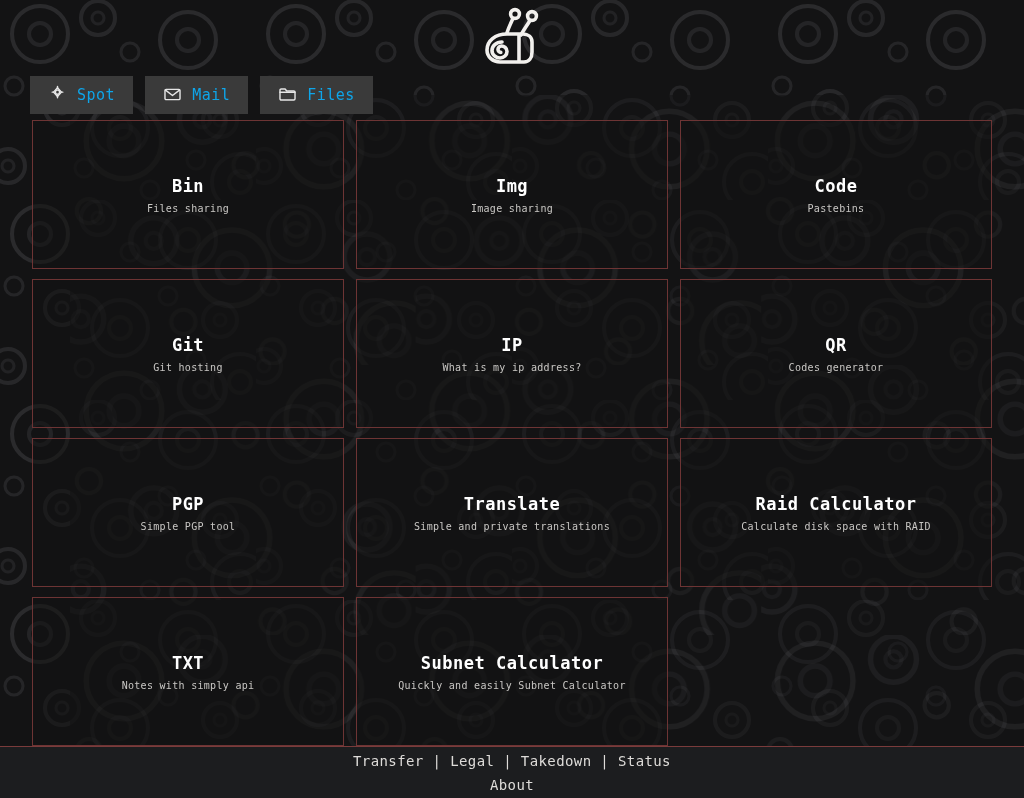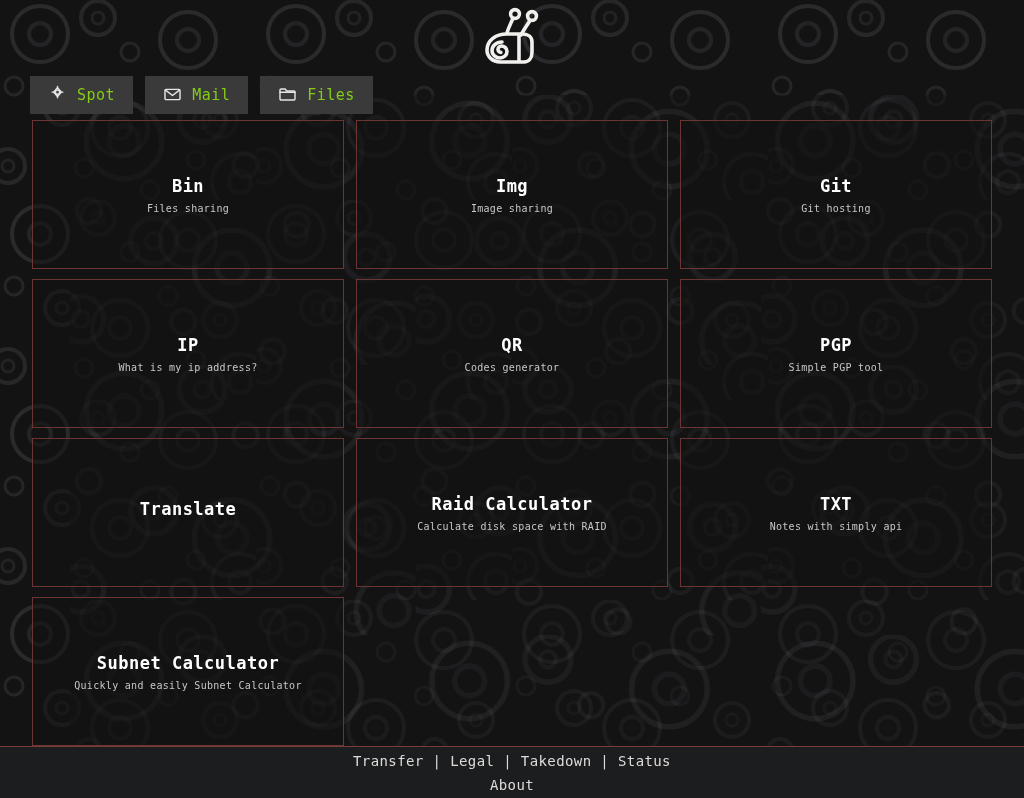--- a/index.html
+++ b/index.html
@@ -54,21 +54,21 @@
     align-items: center;
   }
   .nav-btn {
     background: #3a3a3a;
     border: none;
     height: 38px;
     display: flex;
     align-items: center;
     gap: 10px;
     padding: 0 18px;
-    color: #84cc16;
+    color: #0ea5e9;
     font-family: "DejaVu Sans Mono", monospace;
     font-size: 15px;
     letter-spacing: 0.5px;
     cursor: pointer;
   }
   .nav-btn .ico { width: 19px; height: 19px; display: block; flex: 0 0 auto; }
   .nav-btn .ico svg { display: block; width: 19px; height: 19px; }
 
   
   .grid {
@@ -230,20 +230,24 @@
       <div class="card-title">Bin</div>
       <div class="card-desc">Files sharing</div>
     </a>
 
     <a class="card">
       <div class="card-title">Img</div>
       <div class="card-desc">Image sharing</div>
     </a>
 
 
+    <a class="card">
+      <div class="card-title">Code</div>
+      <div class="card-desc">Pastebins</div>
+    </a>
 
     <a class="card">
       <div class="card-title">Git</div>
       <div class="card-desc">Git hosting</div>
     </a>
 
     <a class="card">
       <div class="card-title">IP</div>
       <div class="card-desc">What is my ip address?</div>
     </a>
@@ -253,20 +257,21 @@
       <div class="card-desc">Codes generator</div>
     </a>
 
     <a class="card">
       <div class="card-title">PGP</div>
       <div class="card-desc">Simple PGP tool</div>
     </a>
 
     <a class="card">
       <div class="card-title">Translate</div>
+      <div class="card-desc">Simple and private translations</div>
     </a>
 
     <a class="card">
       <div class="card-title">Raid Calculator</div>
       <div class="card-desc">Calculate disk space with RAID</div>
     </a>
 
     <a class="card">
       <div class="card-title">TXT</div>
       <div class="card-desc">Notes with simply api</div>

